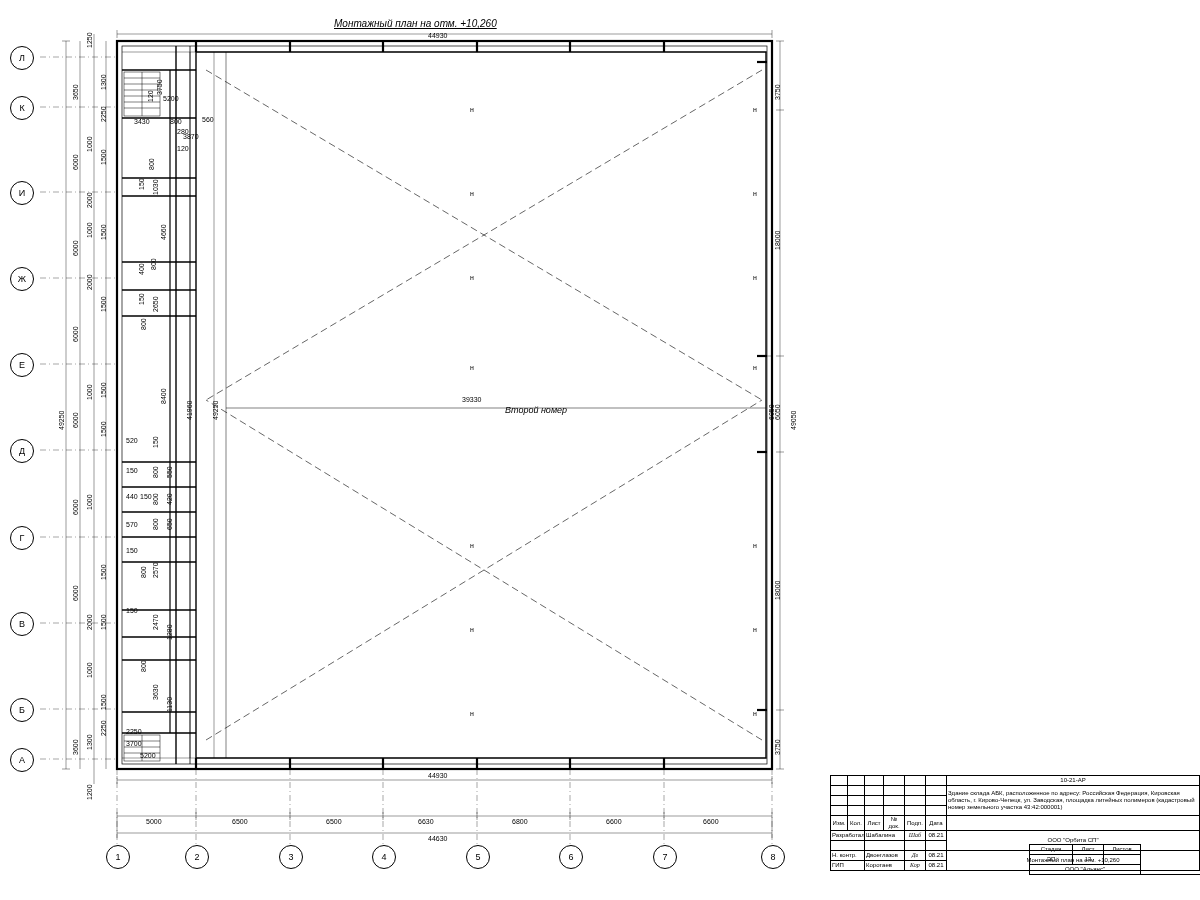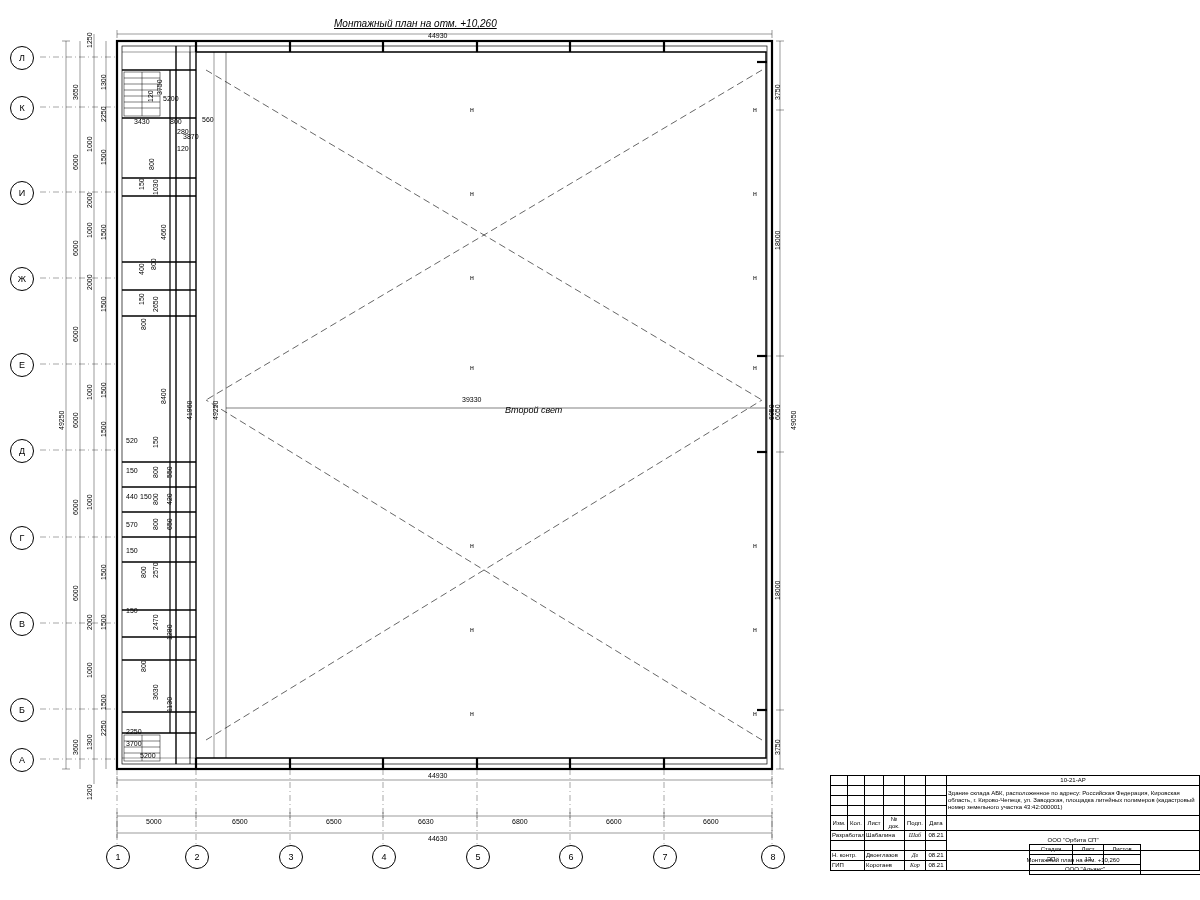--- a/index.html
+++ b/index.html
@@ -202,21 +202,21 @@
       <text x="755" y="196">н</text>
       <text x="755" y="280">н</text>
       <text x="755" y="370">н</text>
       <text x="755" y="548">н</text>
       <text x="755" y="632">н</text>
       <text x="755" y="716">н</text>
     </g>
   </svg>
 
   <div class="title-plan">Монтажный план на отм. +10,260</div>
-  <div class="vtoroy">Второй свет</div>
+  <div class="vtoroy">Второй номер</div>
 
   <div class="axis-circle" style="left:10px;top:46px;">Л</div>
   <div class="axis-circle" style="left:10px;top:96px;">К</div>
   <div class="axis-circle" style="left:10px;top:181px;">И</div>
   <div class="axis-circle" style="left:10px;top:267px;">Ж</div>
   <div class="axis-circle" style="left:10px;top:353px;">Е</div>
   <div class="axis-circle" style="left:10px;top:439px;">Д</div>
   <div class="axis-circle" style="left:10px;top:526px;">Г</div>
   <div class="axis-circle" style="left:10px;top:612px;">В</div>
   <div class="axis-circle" style="left:10px;top:698px;">Б</div>

